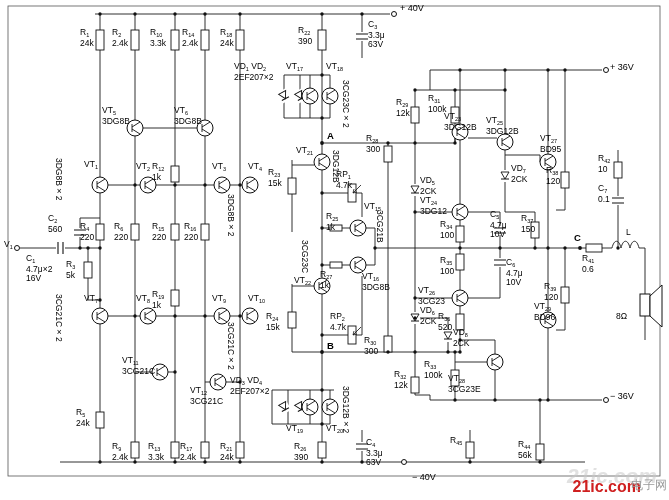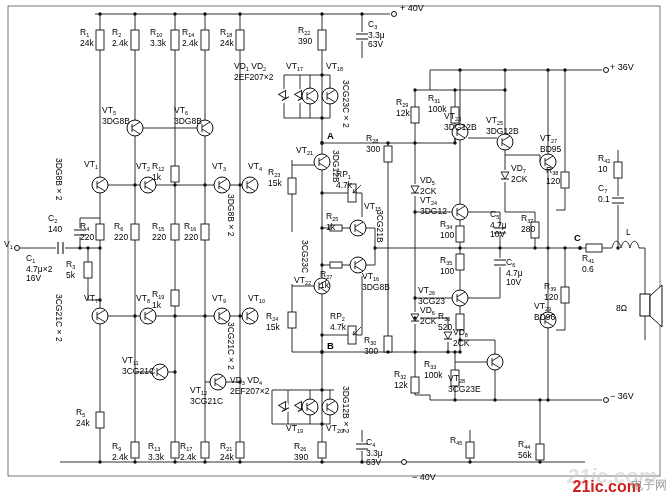--- a/index.html
+++ b/index.html
@@ -271,21 +271,21 @@
     <circle cx="455" cy="400" r="1.7"></circle>
         <circle cx="495" cy="400" r="1.7"></circle>
         <circle cx="540" cy="400" r="1.7"></circle>
         <circle cx="548" cy="400" r="1.7"></circle>
   </g>
 </svg>
 
 <div id="labels">
       <div class="lbl" style="left: 4px; top: 240px;"><span class="ref">V<sub>1</sub></span></div>
       <div class="lbl" style="left: 26px; top: 254px;"><span class="ref">C<sub>1</sub></span><br><span class="val">4.7μ×2<br>16V</span></div>
-      <div class="lbl" style="left: 48px; top: 214px;"><span class="ref">C<sub>2</sub></span><br><span class="val">140</span></div>
+      <div class="lbl" style="left: 48px; top: 214px;"><span class="ref">C<sub>2</sub></span><br><span class="val">560</span></div>
       <div class="lbl" style="left: 66px; top: 260px;"><span class="ref">R<sub>3</sub></span><br><span class="val">5k</span></div>
       <div class="lbl" style="left: 80px; top: 28px;"><span class="ref">R<sub>1</sub></span><br><span class="val">24k</span></div>
       <div class="lbl" style="left: 112px; top: 28px;"><span class="ref">R<sub>2</sub></span><br><span class="val">2.4k</span></div>
       <div class="lbl" style="left: 150px; top: 28px;"><span class="ref">R<sub>10</sub></span><br><span class="val">3.3k</span></div>
       <div class="lbl" style="left: 182px; top: 28px;"><span class="ref">R<sub>14</sub></span><br><span class="val">2.4k</span></div>
       <div class="lbl" style="left: 220px; top: 28px;"><span class="ref">R<sub>18</sub></span><br><span class="val">24k</span></div>
       <div class="lbl" style="left: 298px; top: 26px;"><span class="ref">R<sub>22</sub></span><br><span class="val">390</span></div>
       <div class="lbl" style="left: 368px; top: 20px;"><span class="ref">C<sub>3</sub></span><br><span class="val">3.3μ<br>63V</span></div>
       <div class="lbl" style="left: 234px; top: 62px;"><span class="ref">VD<sub>1</sub> VD<sub>2</sub></span><br><span class="val">2EF207×2</span></div>
       <div class="lbl" style="left: 286px; top: 62px;"><span class="ref">VT<sub>17</sub></span></div>
@@ -352,28 +352,28 @@
       <div class="lbl" style="left: 540px; top: 134px;"><span class="ref">VT<sub>27</sub></span><br><span class="val">BD95</span></div>
       <div class="lbl" style="left: 420px; top: 196px;"><span class="ref">VT<sub>24</sub></span><br><span class="val">3DG12</span></div>
       <div class="lbl" style="left: 440px; top: 220px;"><span class="ref">R<sub>34</sub></span><br><span class="val">100</span></div>
       <div class="lbl" style="left: 490px; top: 210px;"><span class="ref">C<sub>5</sub></span><br><span class="val">4.7μ<br>10V</span></div>
       <div class="lbl" style="left: 440px; top: 256px;"><span class="ref">R<sub>35</sub></span><br><span class="val">100</span></div>
       <div class="lbl" style="left: 506px; top: 258px;"><span class="ref">C<sub>6</sub></span><br><span class="val">4.7μ<br>10V</span></div>
       <div class="lbl" style="left: 418px; top: 286px;"><span class="ref">VT<sub>26</sub></span><br><span class="val">3CG23</span></div>
       <div class="lbl" style="left: 438px; top: 312px;"><span class="ref">R<sub>36</sub></span><br><span class="val">520</span></div>
       <div class="lbl" style="left: 448px; top: 374px;"><span class="ref">VT<sub>28</sub></span><br><span class="val">3CG23E</span></div>
       <div class="lbl" style="left: 534px; top: 302px;"><span class="ref">VT<sub>29</sub></span><br><span class="val">BD96</span></div>
-      <div class="lbl" style="left: 521px; top: 214px;"><span class="ref">R<sub>37</sub></span><br><span class="val">280</span></div>
+      <div class="lbl" style="left: 521px; top: 214px;"><span class="ref">R<sub>37</sub></span><br><span class="val">150</span></div>
       <div class="lbl" style="left: 546px; top: 166px;"><span class="ref">R<sub>38</sub></span><br><span class="val">120</span></div>
       <div class="lbl" style="left: 544px; top: 282px;"><span class="ref">R<sub>39</sub></span><br><span class="val">120</span></div>
       <div class="lbl" style="left: 582px; top: 254px;"><span class="ref">R<sub>41</sub></span><br><span class="val">0.6</span></div>
       <div class="lbl" style="left: 598px; top: 154px;"><span class="ref">R<sub>42</sub></span><br><span class="val">10</span></div>
       <div class="lbl" style="left: 598px; top: 184px;"><span class="ref">C<sub>7</sub></span><br><span class="val">0.1</span></div>
       <div class="lbl" style="left: 626px; top: 228px;"><span class="ref">L</span></div>
-      <div class="lbl" style="left: 616px; top: 304px;"><span class="val">8Ω</span></div>
+      <div class="lbl" style="left: 616px; top: 312px;"><span class="val">8Ω</span></div>
       <div class="lbl" style="left: 518px; top: 440px;"><span class="ref">R<sub>44</sub></span><br><span class="val">56k</span></div>
       <div class="lbl" style="left: 450px; top: 436px;"><span class="ref">R<sub>45</sub></span></div>
       <div class="node-lbl" style="left: 327px; top: 130px;">A</div>
       <div class="node-lbl" style="left: 327px; top: 340px;">B</div>
       <div class="node-lbl" style="left: 574px; top: 232px;">C</div>
       <div class="rail-lbl" style="left: 400px; top: 3px;">+ 40V</div>
       <div class="rail-lbl" style="left: 610px; top: 62px;">+ 36V</div>
       <div class="rail-lbl" style="left: 610px; top: 391px;">− 36V</div>
       <div class="rail-lbl" style="left: 412px; top: 472px;">− 40V</div>
     </div>

